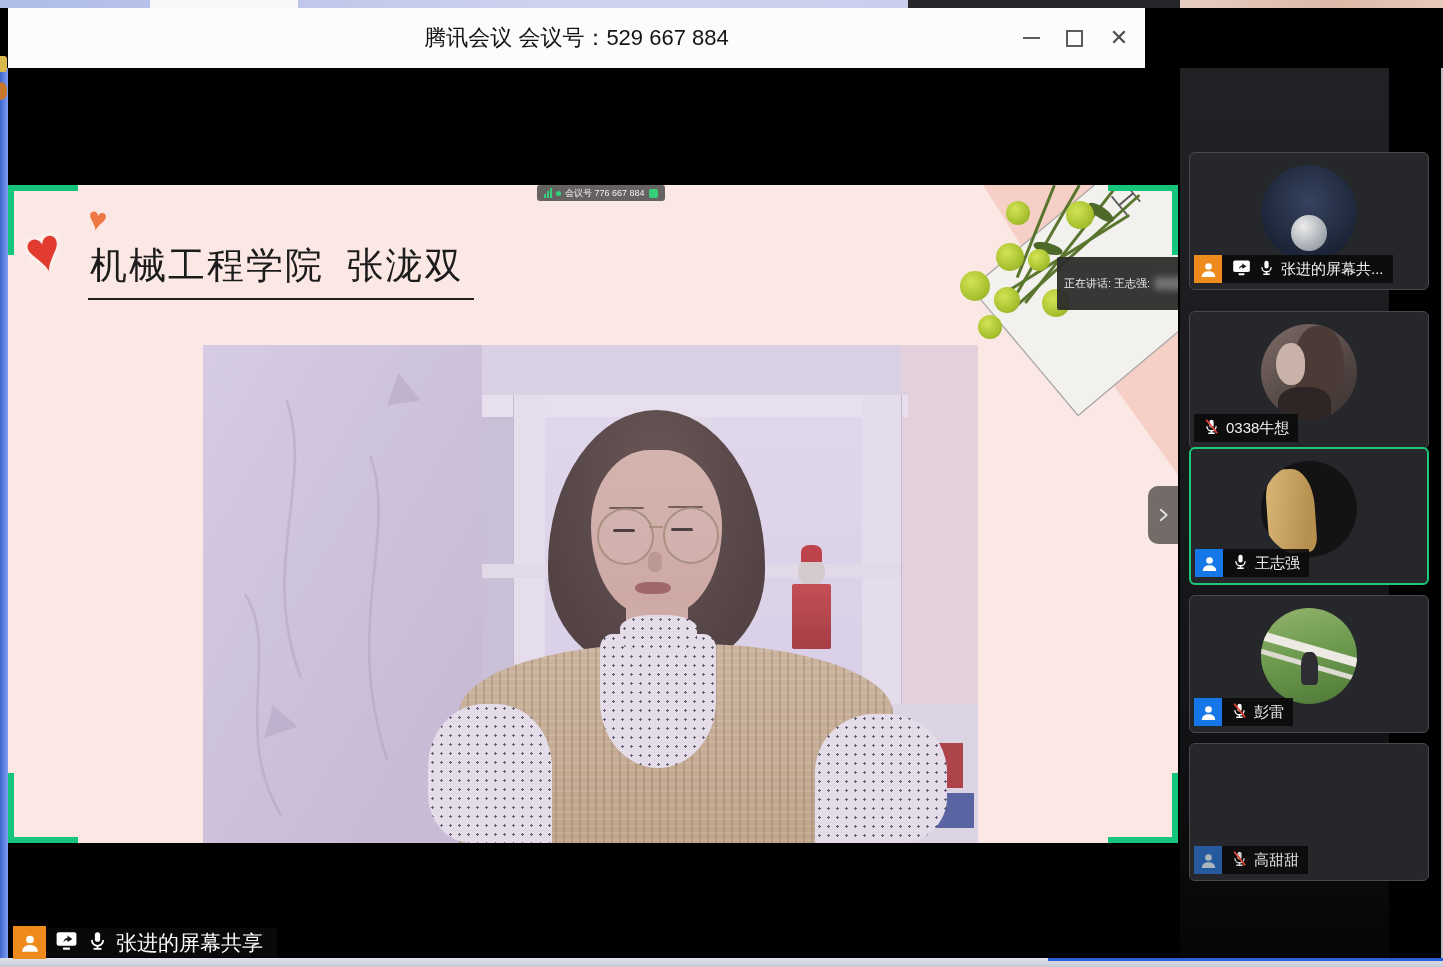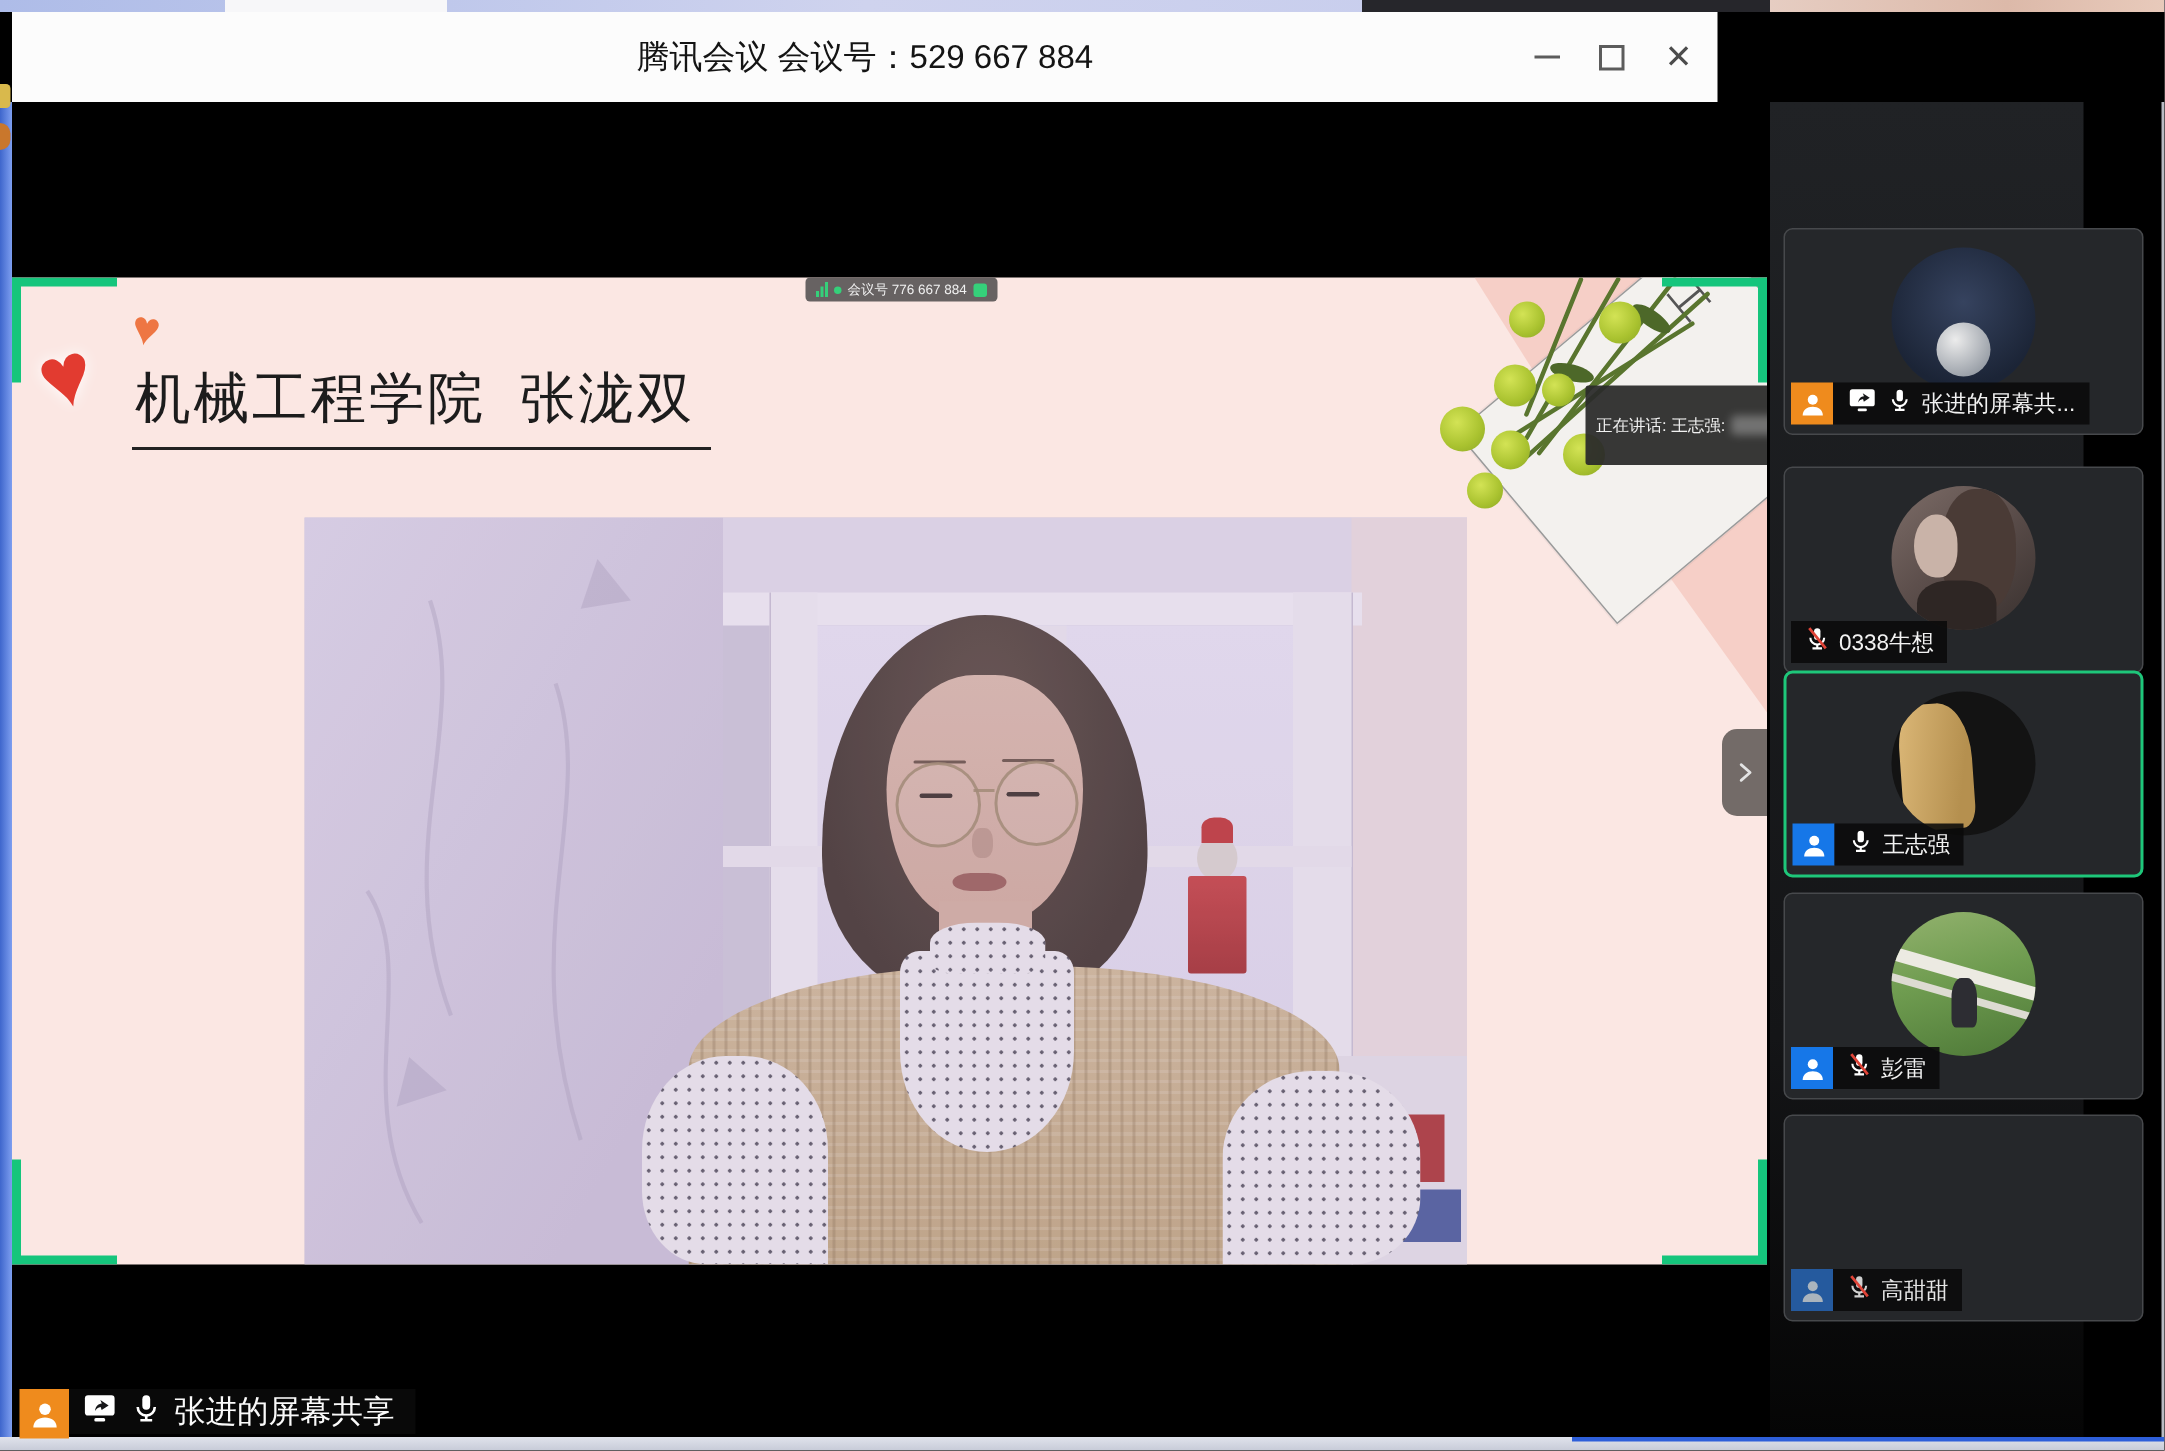--- a/index.html
+++ b/index.html
@@ -114,21 +114,21 @@
                    linear-gradient(#d2b996,#c2a67d);}
   .dotted{background-color:#efe9ed;background-image:radial-gradient(circle,#595460 1px,rgba(0,0,0,0) 1.3px);background-size:9px 9px;}
   .chest{left:51.2%;top:58%;width:15%;height:27%;border-radius:12% 12% 55% 55%;}
   .collar{left:53.8%;top:54.3%;width:10%;height:6.8%;border-radius:40% 40% 22% 22%;}
   .sleeve{border-radius:45% 45% 0 35%;}
   .sleeve.sl{left:29%;top:72%;width:16%;height:28%;}
   .sleeve.sr{left:79%;top:74%;width:17%;height:26%;border-radius:45% 45% 35% 0;}
   .wc-tint{left:0;top:0;width:100%;height:100%;background:rgba(176,156,205,.16);}
 
   
-  .banner{position:absolute;left:5px;top:858px;height:33px;display:flex;align-items:flex-start;}
+  .banner{position:absolute;left:5px;top:858px;height:33px;display:flex;align-items:center;}
   .banner-badge{width:33px;height:33px;background:#ef8b1d;display:flex;align-items:center;justify-content:center;}
   .banner-bar{background:rgba(10,10,10,.9);display:flex;align-items:center;gap:8px;padding:0 14px 0 8px;}
   .banner-text{font-size:21px;color:#fafafa;white-space:nowrap;}
 
   
   .collapse{left:1148px;top:486px;width:30px;height:58px;background:rgba(108,100,97,.95);
             border-radius:10px 0 0 10px;display:flex;align-items:center;justify-content:center;cursor:pointer;}
 
   
   .sidebar{left:1180px;top:68px;width:209px;height:890px;background:linear-gradient(#202225,#141517 70%,#050505);}

